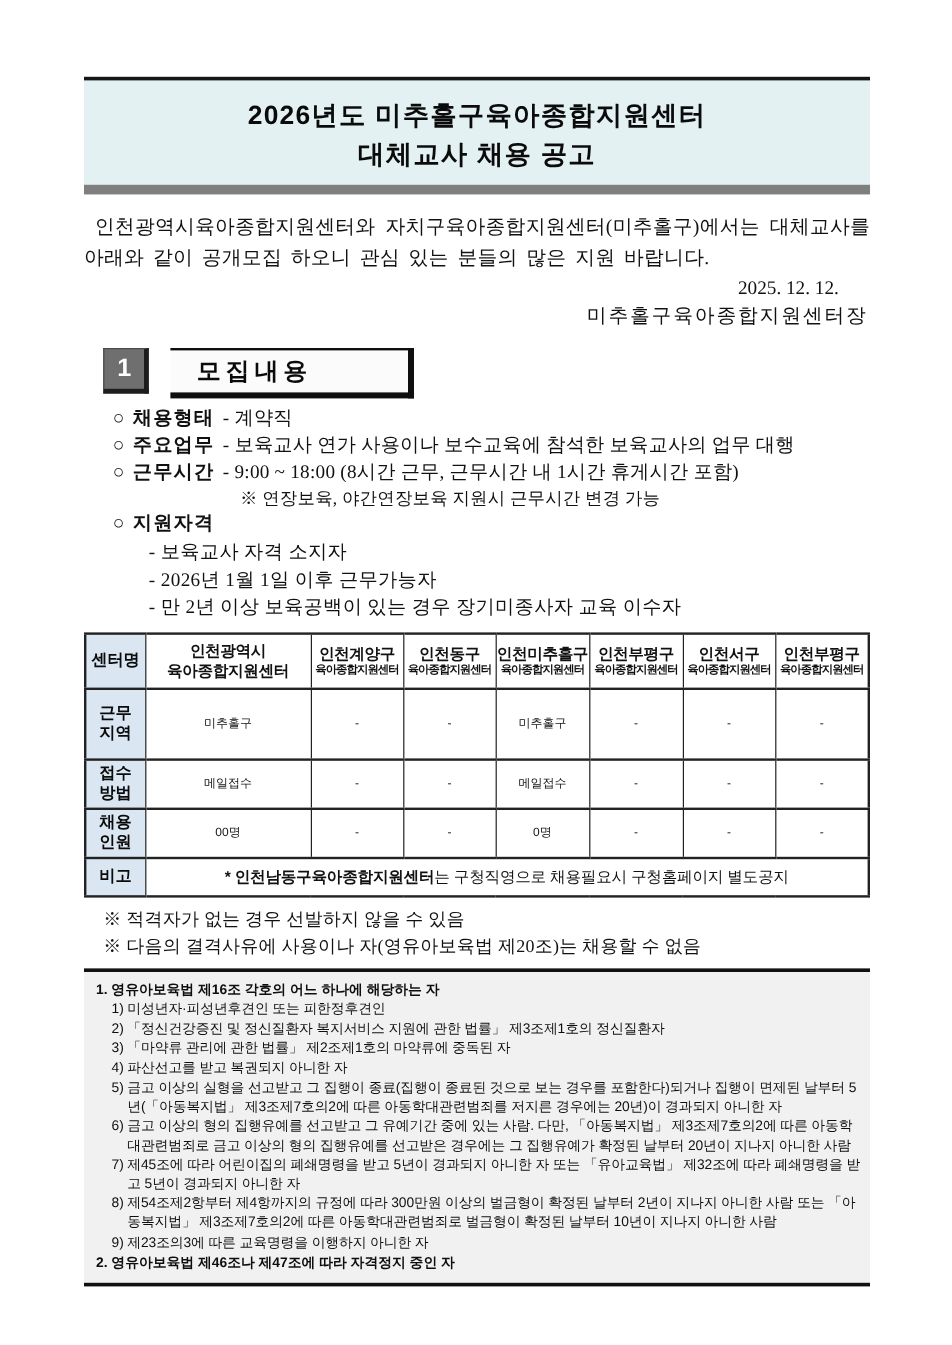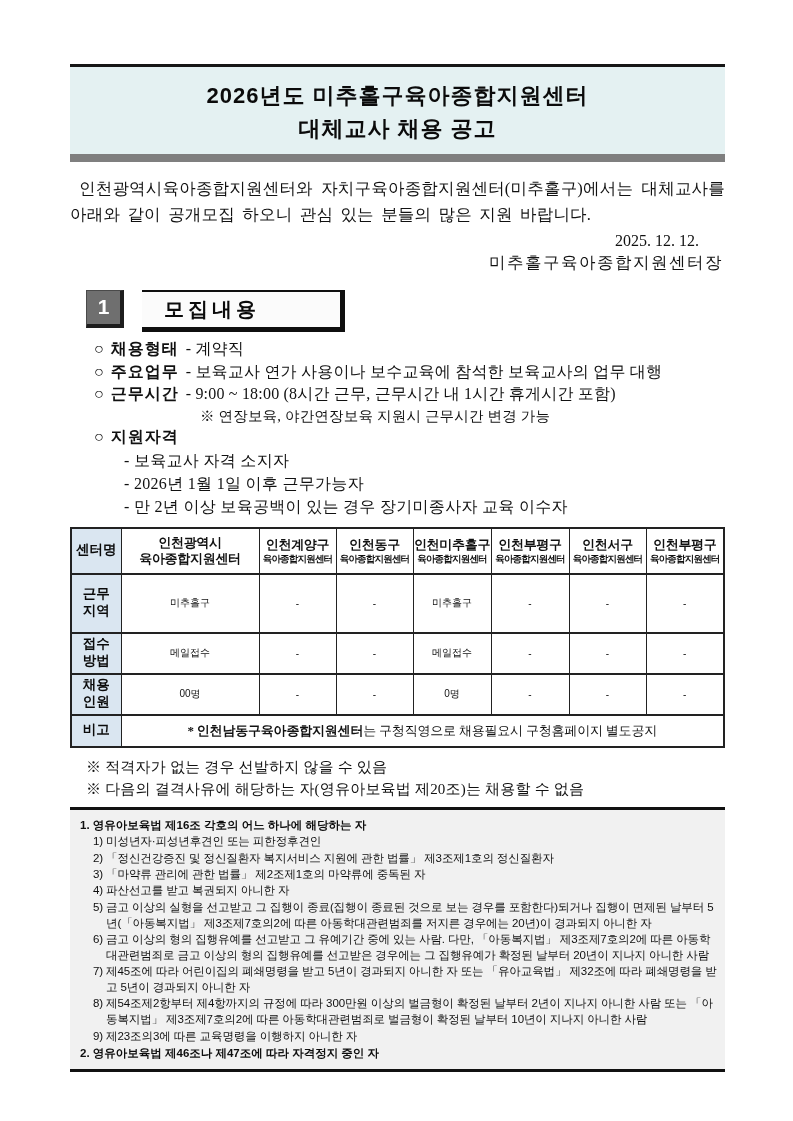--- a/index.html
+++ b/index.html
@@ -71,21 +71,21 @@
   }
   .label-cell{background:#dae6f1;font-weight:bold;font-size:13.5px;line-height:1.25;color:#0b0b0b;}
   .col-head{font-weight:bold;font-size:13px;line-height:1.2;}
   .col-name{display:block;letter-spacing:-0.3px;}
   .col-sub{display:block;font-size:9.5px;letter-spacing:-0.8px;}
   .col-sub.wide-sub{font-size:13px;letter-spacing:-0.3px;}
   .t-head th{height:44px;}
   .row-1 td,.row-1 th{height:57px;}
   .row-2 td,.row-2 th{height:39px;}
   .row-3 td,.row-3 th{height:39px;}
-  .row-remark td,.row-remark th{height:30px;font-family:Liberation Serif, serif;}
+  .row-remark td,.row-remark th{height:30px;}
   .value-cell{font-size:10px;letter-spacing:0;}
   .remark-cell{text-align:left;padding-left:9px;font-size:13px;letter-spacing:-0.2px;}
   .remark-cell b{letter-spacing:-0.2px;}
 
   
   .notes{margin-top:8px;margin-left:16px;font-size:15px;line-height:1.5;letter-spacing:0.2px;}
 
   
   .disq-box{
     margin-top:6px;background:#f1f1f1;
@@ -233,21 +233,21 @@
         <th class="label-cell">비고</th>
         <td class="remark-cell" colspan="7">
           <b>* 인천남동구육아종합지원센터</b><span>는 구청직영으로 채용필요시 구청홈페이지 별도공지</span>
         </td>
       </tr>
     </tbody>
       </table>
 
     <section class="notes">
       <div>※ 적격자가 없는 경우 선발하지 않을 수 있음</div>
-      <div>※ 다음의 결격사유에 해당하는 자(영유아보육법 제20조)는 채용할 수 없음</div>
+      <div>※ 다음의 결격사유에 사용이나 자(영유아보육법 제20조)는 채용할 수 없음</div>
     </section>
 
     <section class="disq-box">
       <div class="disq-title">1. 영유아보육법 제16조 각호의 어느 하나에 해당하는 자</div>
       <div class="disq-item">1) 미성년자·피성년후견인 또는 피한정후견인</div>
       <div class="disq-item">2) 「정신건강증진 및 정신질환자 복지서비스 지원에 관한 법률」 제3조제1호의 정신질환자</div>
       <div class="disq-item">3) 「마약류 관리에 관한 법률」 제2조제1호의 마약류에 중독된 자</div>
       <div class="disq-item">4) 파산선고를 받고 복권되지 아니한 자</div>
       <div class="disq-item">5) 금고 이상의 실형을 선고받고 그 집행이 종료(집행이 종료된 것으로 보는 경우를 포함한다)되거나 집행이 면제된 날부터 5년(「아동복지법」 제3조제7호의2에 따른 아동학대관련범죄를 저지른 경우에는 20년)이 경과되지 아니한 자</div>
       <div class="disq-item">6) 금고 이상의 형의 집행유예를 선고받고 그 유예기간 중에 있는 사람. 다만, 「아동복지법」 제3조제7호의2에 따른 아동학대관련범죄로 금고 이상의 형의 집행유예를 선고받은 경우에는 그 집행유예가 확정된 날부터 20년이 지나지 아니한 사람</div>

